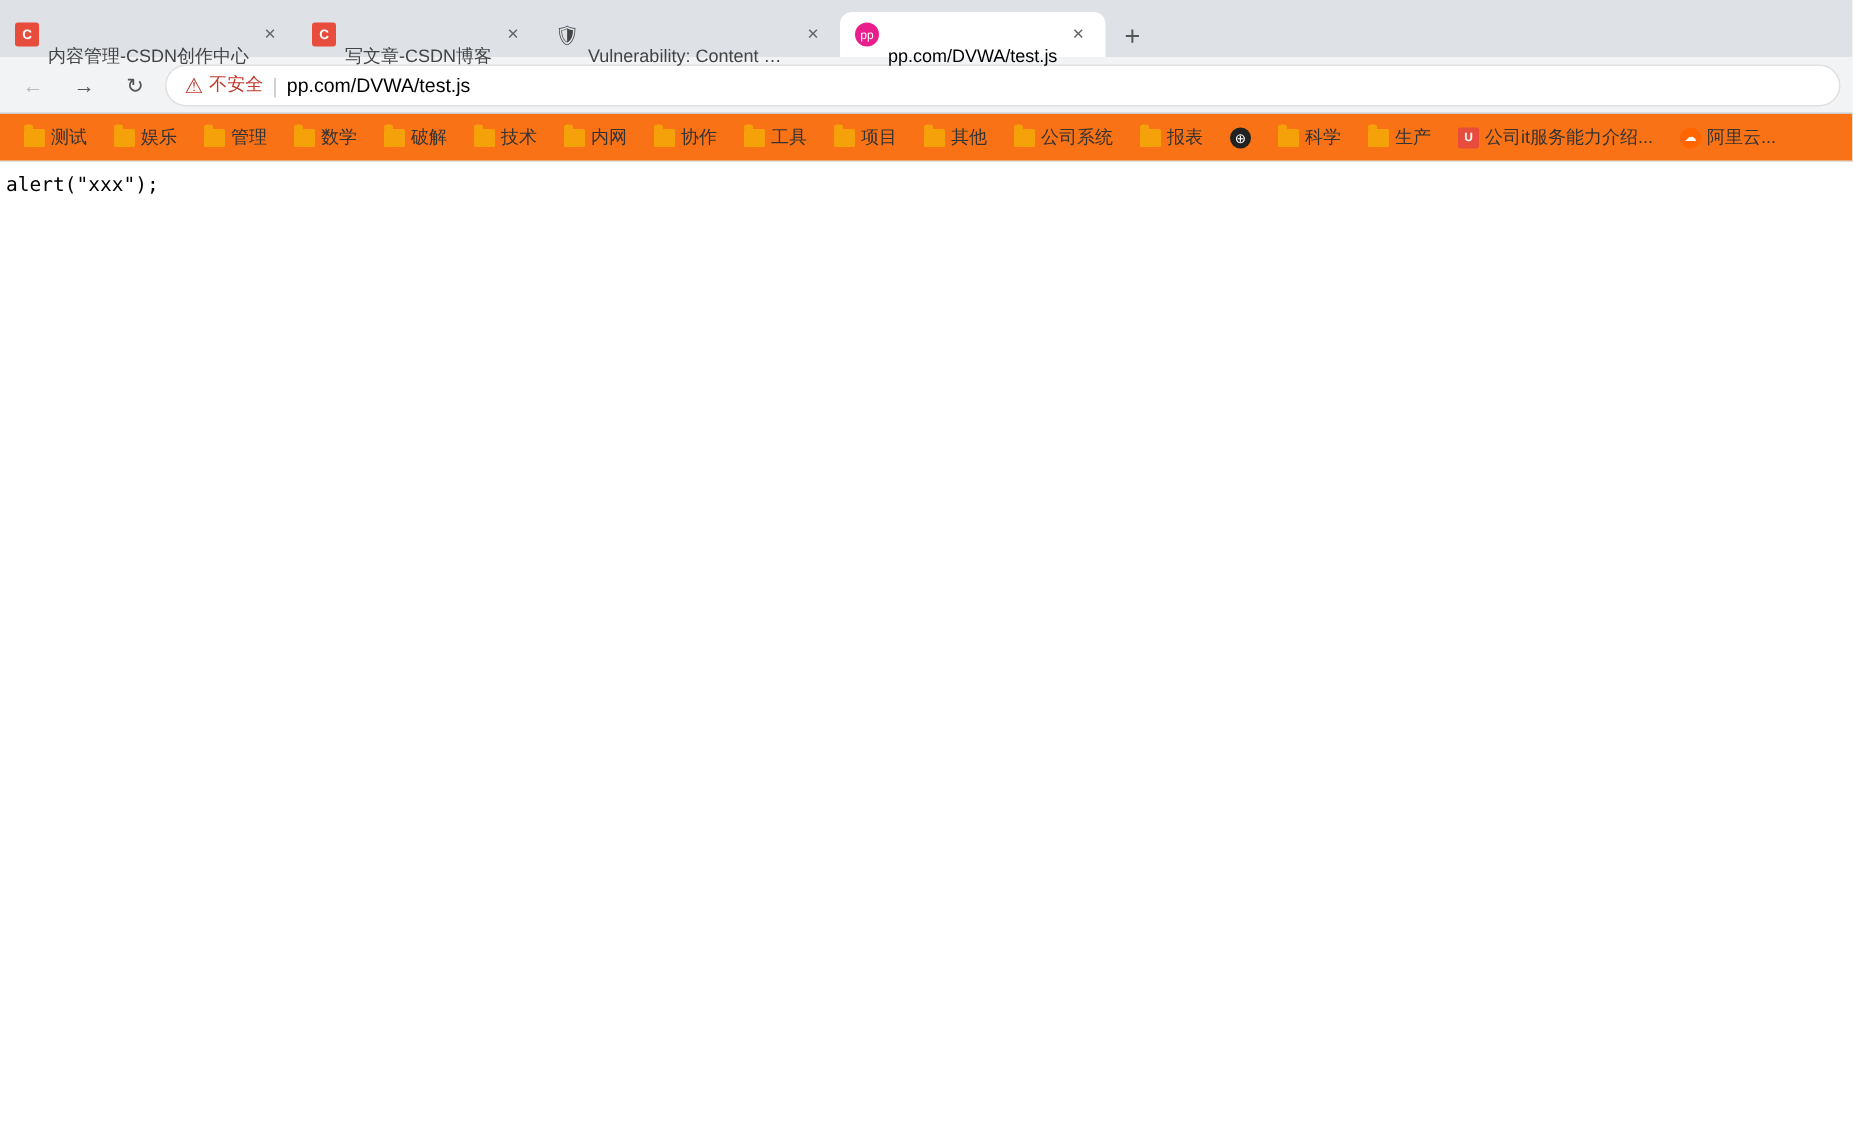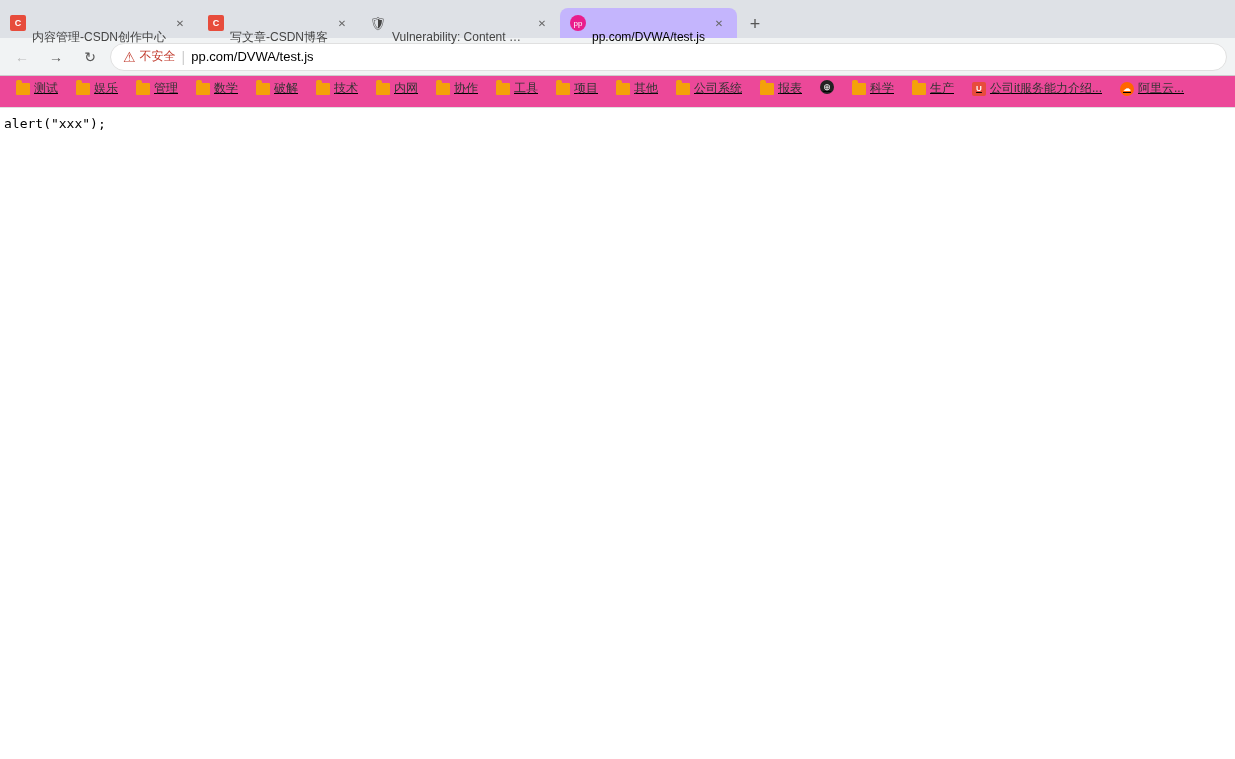--- a/index.html
+++ b/index.html
@@ -26,21 +26,21 @@
       max-width: 200px;
       min-width: 140px;
       background: #dee1e6;
       color: #444;
       cursor: pointer;
       position: relative;
       gap: 6px;
       border: none;
     }
     .tab.active {
-      background: #c4b5fd;
+      background: #ffffff;
       color: #000;
     }
     .tab-favicon {
       width: 16px;
       height: 16px;
       flex-shrink: 0;
       display: flex;
       align-items: center;
       justify-content: center;
     }
@@ -125,28 +125,27 @@
       font-size: 14px;
     }
     .address-url {
       color: #000;
       font-size: 13px;
     }
 
     
     .bookmarks-bar {
       display: flex;
-      align-items: flex-start;
-      background: #ec4899;
+      align-items: center;
+      background: #f97316;
       height: 32px;
       padding: 0 8px;
       gap: 2px;
       border-bottom: 1px solid #e0e0e0;
       overflow: hidden;
-      text-decoration: underline;
     }
     .bookmark-item {
       display: flex;
       align-items: center;
       gap: 4px;
       padding: 4px 8px;
       border-radius: 4px;
       cursor: pointer;
       font-size: 12px;
       color: #333;

